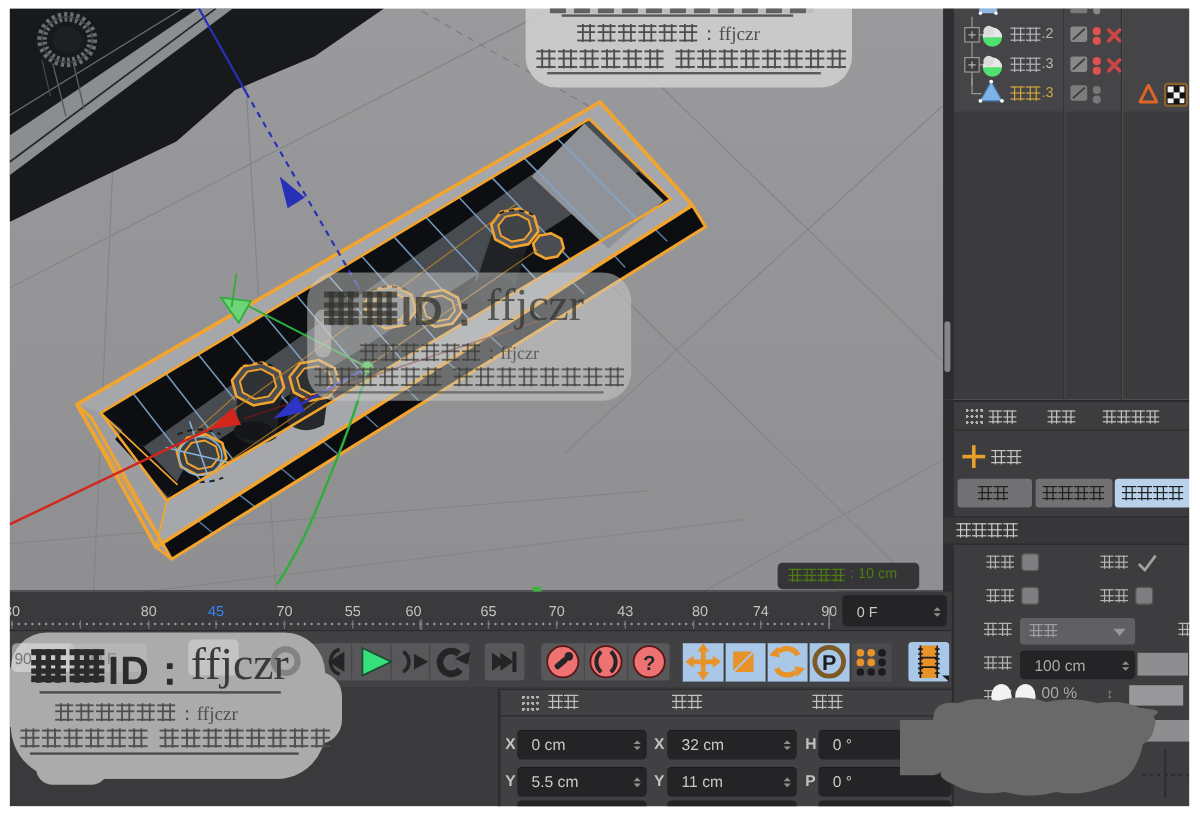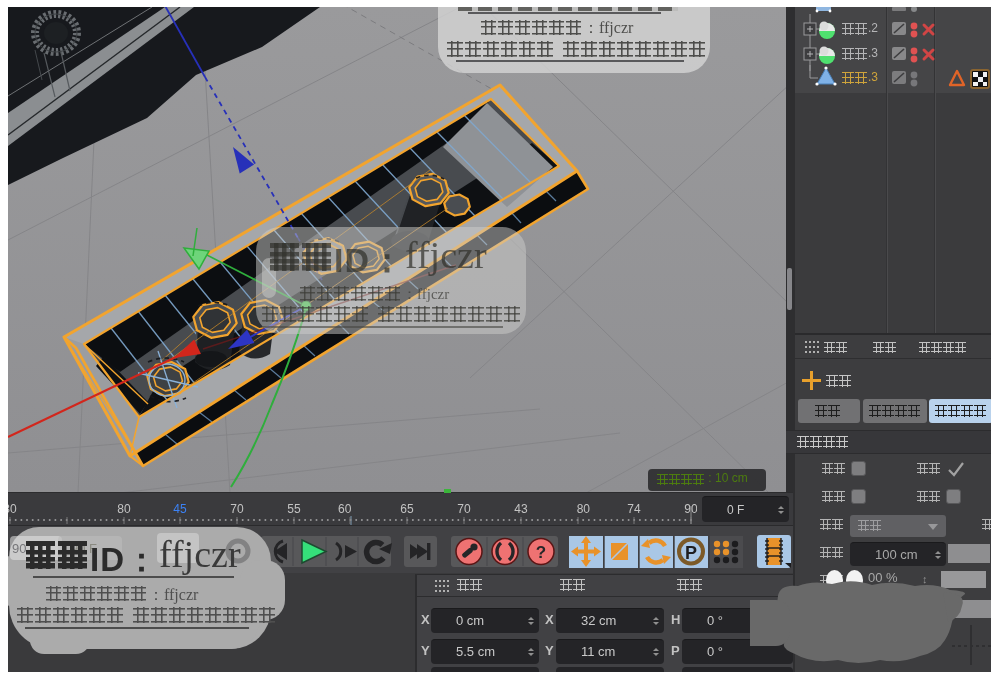--- a/index.html
+++ b/index.html
@@ -12,21 +12,21 @@
 linear-gradient(currentColor,currentColor),linear-gradient(currentColor,currentColor),
 linear-gradient(currentColor,currentColor);
 background-position:0 4%,0 48%,0 94%,28% 0,72% 0;}
 .z12{width:11px;height:11px;margin-right:1px;background-size:100% 1.3px,100% 1.3px,100% 1.3px,1.3px 100%,1.3px 100%}
 .z13{width:12px;height:12px;margin-right:1px;background-size:100% 1.4px,100% 1.4px,100% 1.4px,1.4px 100%,1.4px 100%}
 .z16{width:15px;height:15px;margin-right:2px;background-size:100% 1.5px,100% 1.5px,100% 1.5px,1.5px 100%,1.5px 100%}
 .z17{width:16px;height:16px;margin-right:2px;background-size:100% 1.6px,100% 1.6px,100% 1.6px,1.6px 100%,1.6px 100%}
 .z30{width:29px;height:28px;margin-right:3px;background-image:linear-gradient(currentColor,currentColor),linear-gradient(currentColor,currentColor),linear-gradient(currentColor,currentColor),linear-gradient(currentColor,currentColor),linear-gradient(currentColor,currentColor),linear-gradient(currentColor,currentColor),linear-gradient(currentColor,currentColor);background-size:100% 5px,100% 4.5px,100% 5.5px,4.5px 100%,4.5px 100%,4.5px 100%,100% 4.5px;background-position:0 2%,0 40%,0 96%,18% 0,50% 0,82% 0,0 68%}
 .row{white-space:nowrap}
 
-.fld{position:absolute;background:#242427;border-radius:4px;border-top:1px solid #1a1a1c;color:#c9c9c9;font-size:13px;line-height:24px;padding-left:25px}
+.fld{position:absolute;background:#242427;border-radius:4px;border-top:1px solid #1a1a1c;color:#c9c9c9;font-size:13px;line-height:24px;padding-left:12px}
 .spin{position:absolute;right:5px;top:0;height:100%;display:flex;flex-direction:column;justify-content:center;gap:2px}
 .spin b,.spin i{display:block;width:0;height:0;border-left:3px solid transparent;border-right:3px solid transparent}
 .spin b{border-bottom:3.5px solid #909090}
 .spin i{border-top:3.5px solid #909090}
 </style>
 </head>
 <body>
 <div id="stage">
 
 <svg class="abs" style="left:0;top:0" width="1000" height="679" viewBox="0 0 1000 679">

